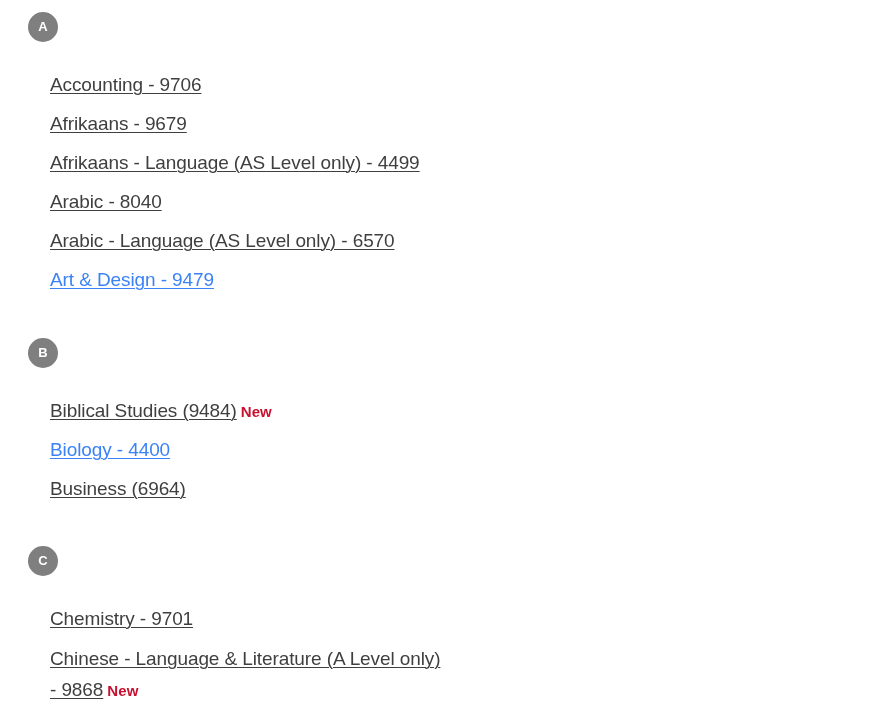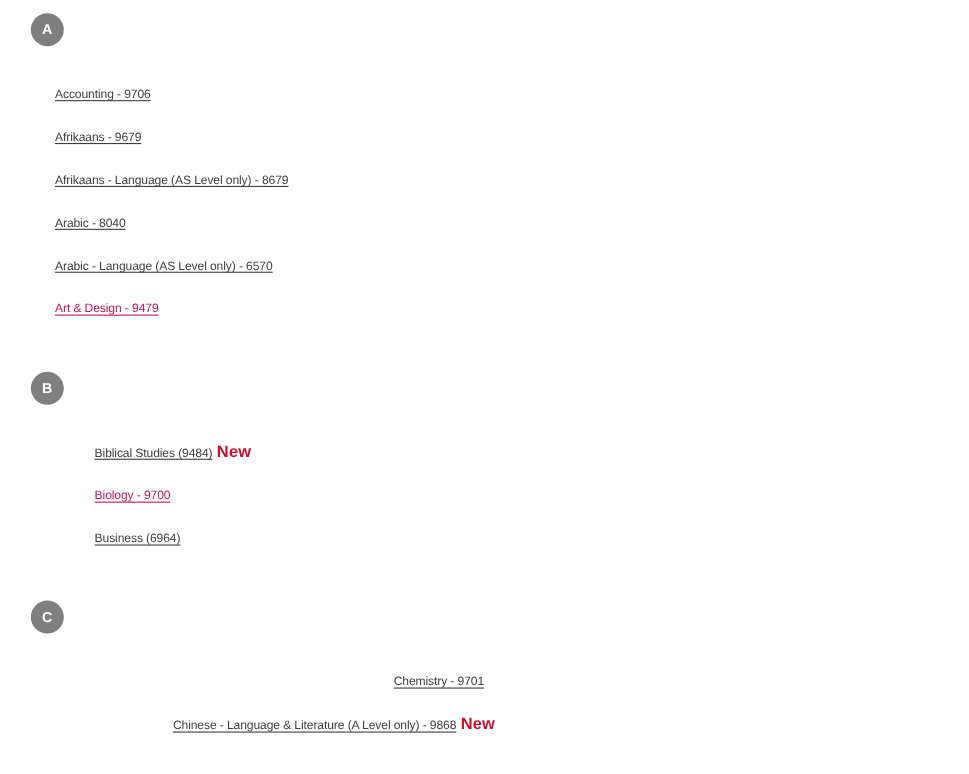--- a/index.html
+++ b/index.html
@@ -55,52 +55,52 @@
     list-style: none;
     margin: 0;
     padding: 0;
   }
   .subject-item {
     margin: 0;
     padding: 0;
     line-height: 28px;
   }
   .subject-link {
-    font-size: 11px;
+    font-size: 19px;
     color: #3f3f3f;
     text-decoration: underline;
     text-decoration-thickness: 1px;
     text-underline-offset: 2px;
     letter-spacing: -0.1px;
     cursor: pointer;
   }
   .subject-link.muted {
-    color: #be185d;
+    color: #3b82f6;
   }
   .new-flag {
     color: #c8102e;
     font-size: 15px;
     font-weight: bold;
     text-decoration: none;
     margin-left: 4px;
     letter-spacing: 0.1px;
   }
 
   
   .grp-A { padding-top: 12px; }
   .grp-A .subject-list { margin-top: 29px; }
   .grp-A .subject-item { margin-bottom: 10px; }
 
   .grp-B { padding-top: 33px; }
-  .grp-B .subject-list { margin-top: 29px; padding-left: 36px; }
+  .grp-B .subject-list { margin-top: 29px; }
   .grp-B .subject-item { margin-bottom: 10px; }
 
   .grp-C { padding-top: 32px; }
   .grp-C .subject-list { margin-top: 29px; }
-  .grp-C .subject-item { margin-bottom: 10px; text-align: right; }
+  .grp-C .subject-item { margin-bottom: 10px; }
   .grp-C .wrap-item { width: 400px; line-height: 30px; }
 
   .grp-I { padding-top: 12px; }
   .grp-I .subject-list { margin-top: 29px; }
   .grp-I .subject-item { margin-bottom: 10px; }
 
   .grp-J { padding-top: 31px; }
   .grp-J .subject-list { margin-top: 29px; }
   .grp-J .subject-item { margin-bottom: 10px; }
 
@@ -117,37 +117,37 @@
   <div class="column left">
 
     <div class="letter-group grp-A">
       <div class="letter-badge">A</div>
       <ul class="subject-list">
         <li class="subject-item">
           <a class="subject-link">Accounting - 9706</a></li>
         <li class="subject-item">
           <a class="subject-link">Afrikaans - 9679</a></li>
         <li class="subject-item">
-          <a class="subject-link">Afrikaans - Language (AS Level only) - 8679</a></li>
+          <a class="subject-link">Afrikaans - Language (AS Level only) - 4499</a></li>
         <li class="subject-item">
           <a class="subject-link">Arabic - 8040</a></li>
         <li class="subject-item">
           <a class="subject-link">Arabic - Language (AS Level only) - 6570</a></li>
         <li class="subject-item">
           <a class="subject-link muted">Art &amp; Design - 9479</a></li>
       </ul>
     </div>
 
     <div class="letter-group grp-B">
       <div class="letter-badge">B</div>
       <ul class="subject-list">
         <li class="subject-item">
           <a class="subject-link">Biblical Studies (9484)</a><span class="new-flag">New</span></li>
         <li class="subject-item">
-          <a class="subject-link muted">Biology - 9700</a></li>
+          <a class="subject-link muted">Biology - 4400</a></li>
         <li class="subject-item">
           <a class="subject-link">Business (6964)</a></li>
       </ul>
     </div>
 
     <div class="letter-group grp-C">
       <div class="letter-badge">C</div>
       <ul class="subject-list">
         <li class="subject-item">
           <a class="subject-link">Chemistry - 9701</a></li>

